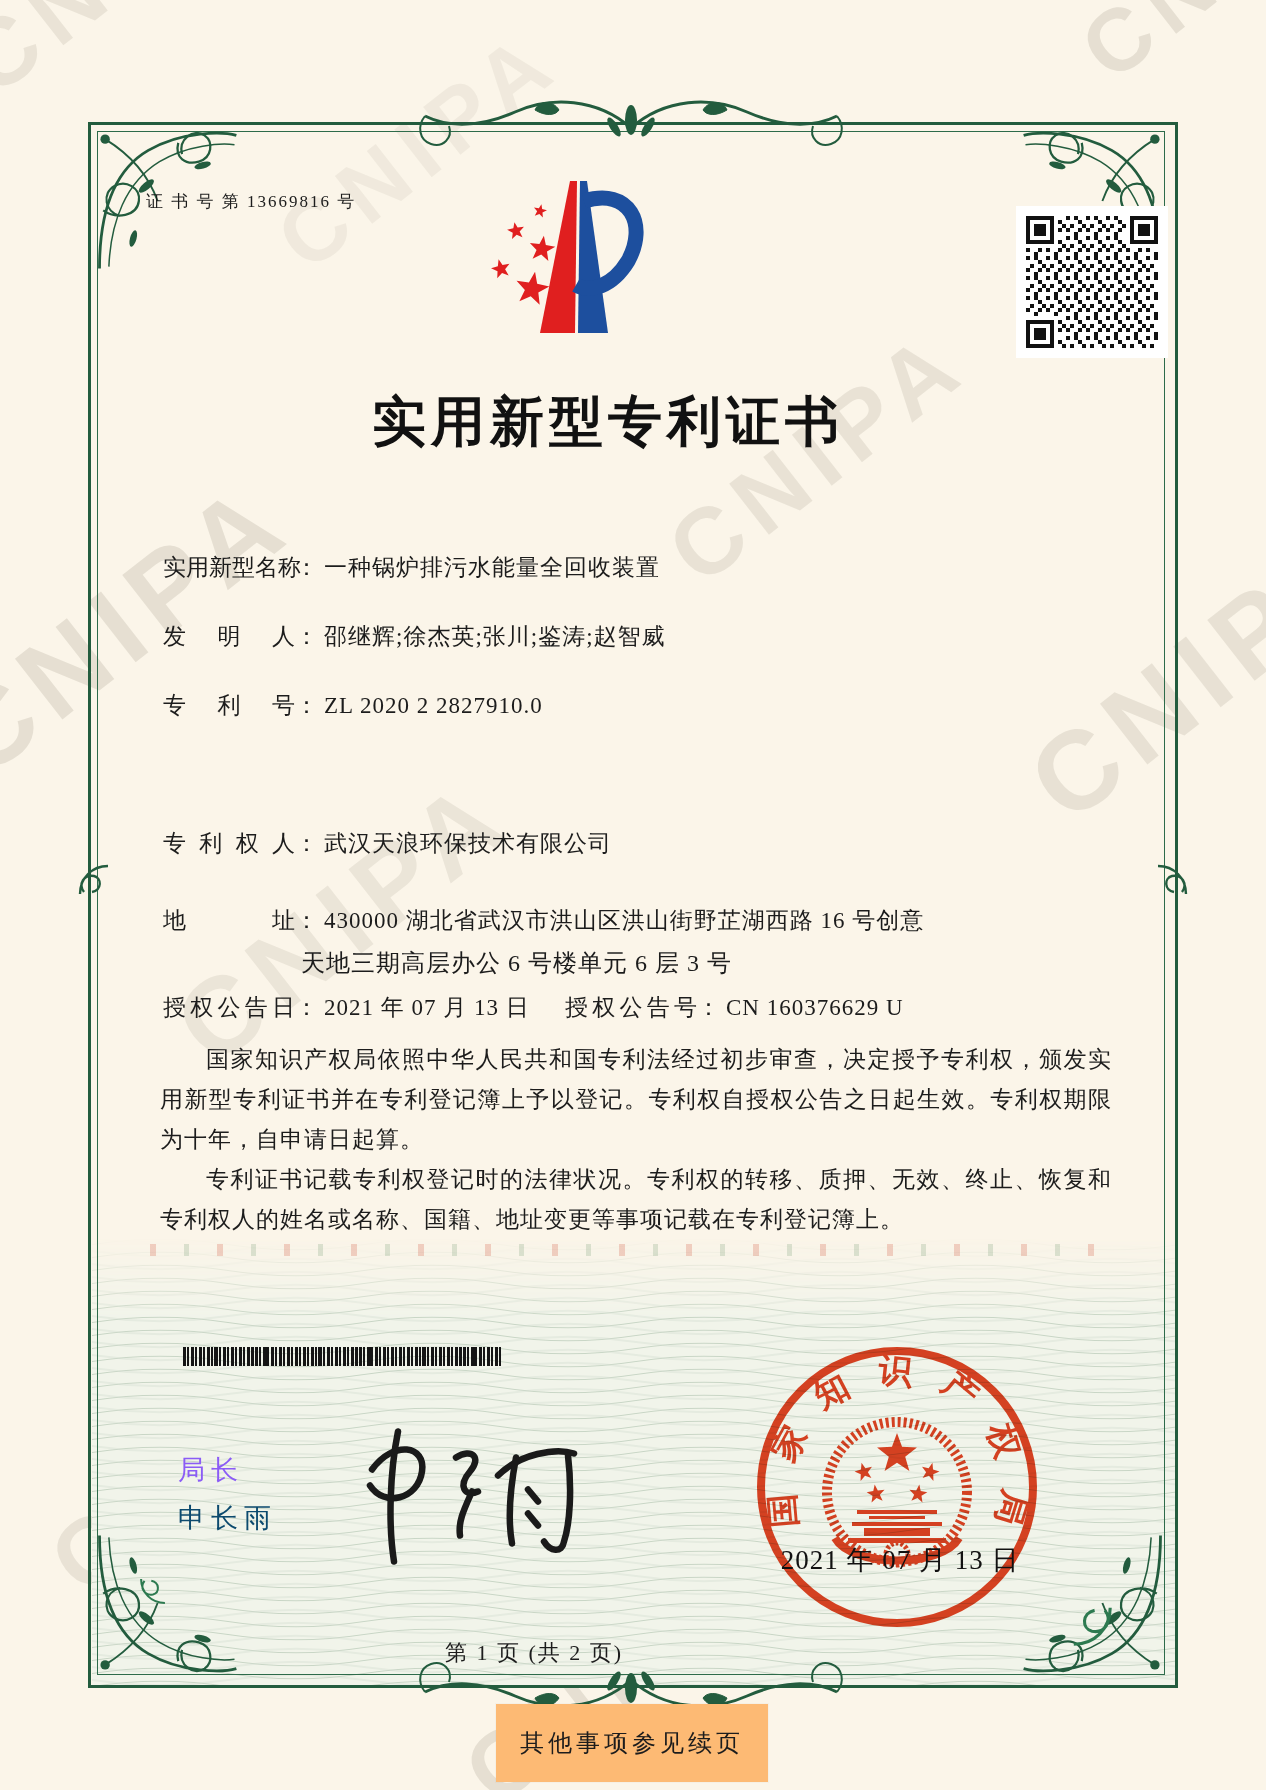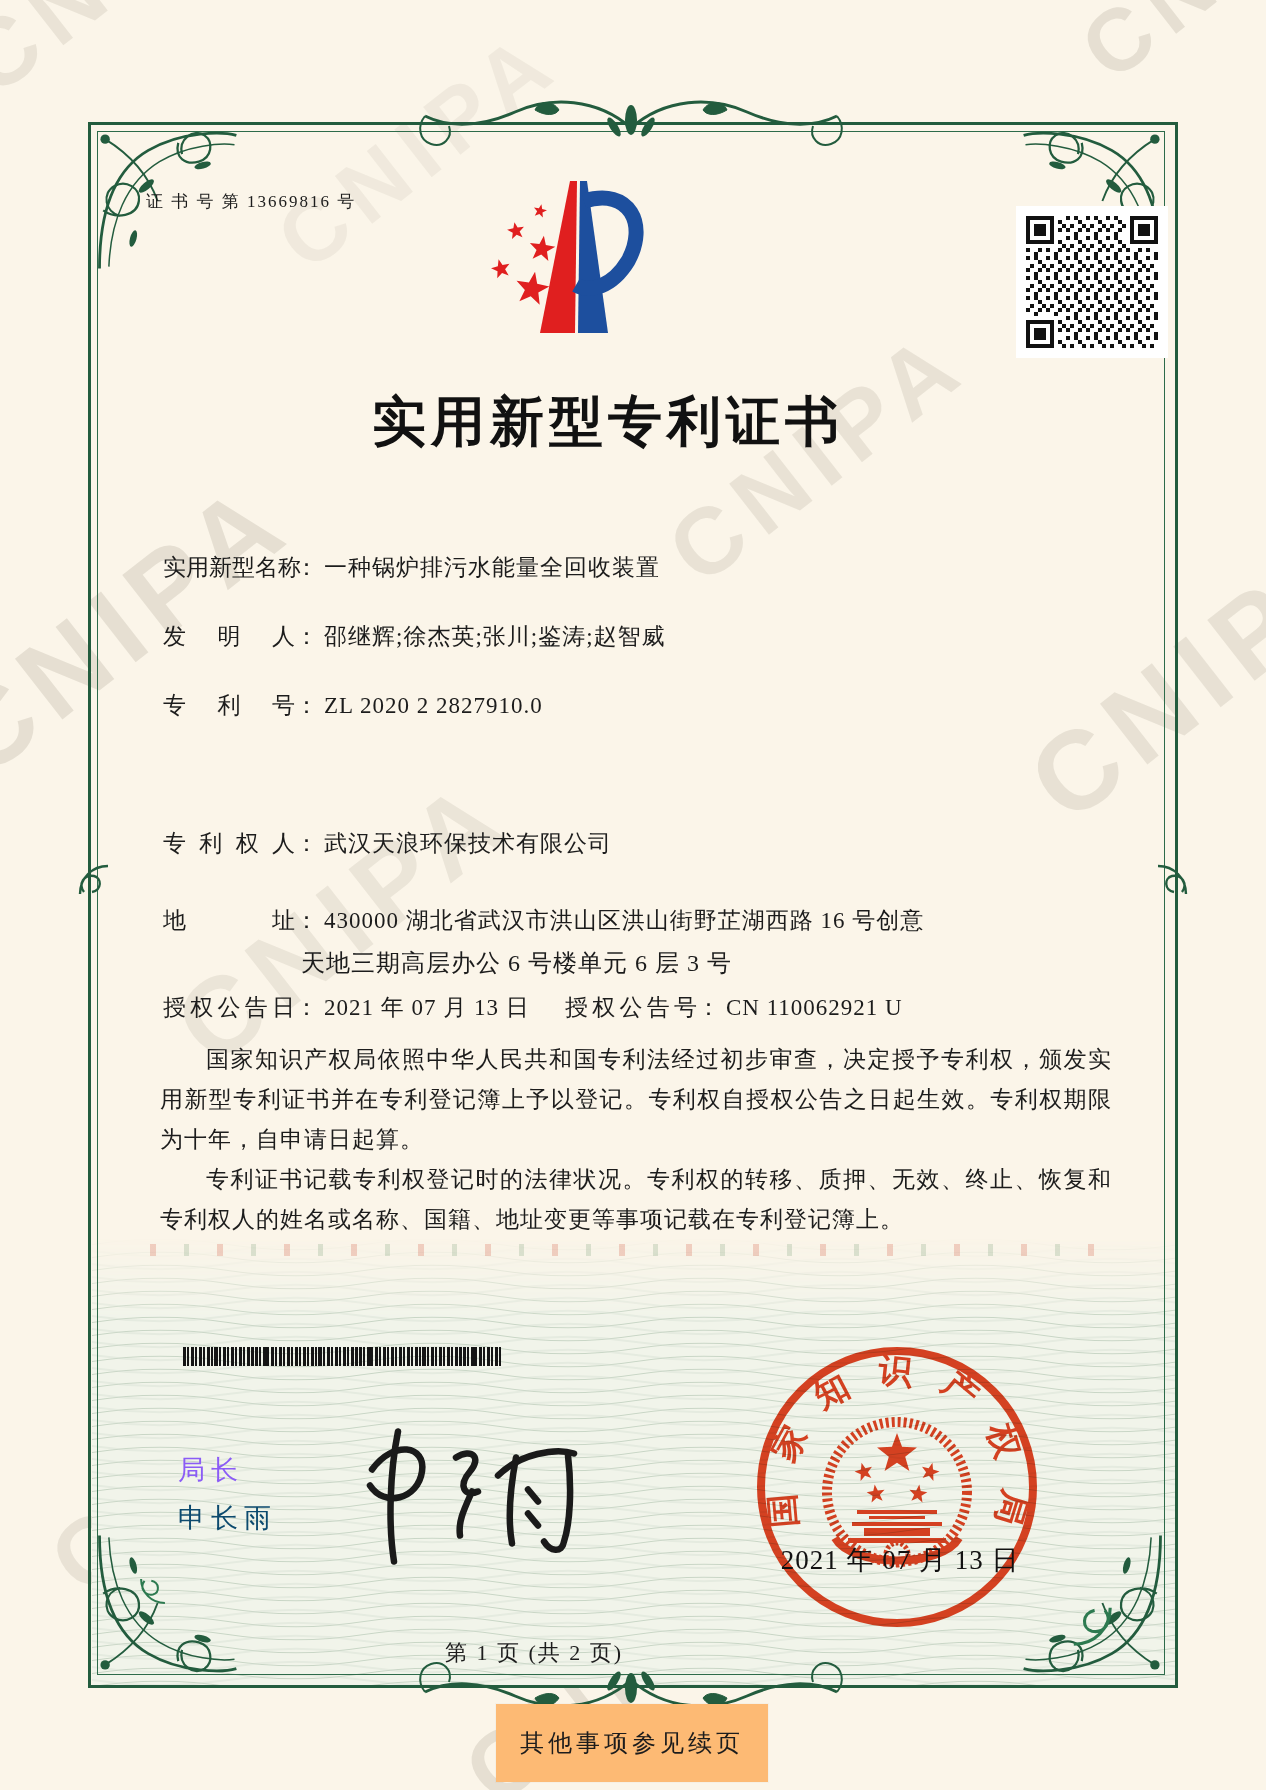--- a/index.html
+++ b/index.html
@@ -223,21 +223,21 @@
   </div>
   <div class="frow z2" style="top:905px">
     <span class="flabel">地址</span><span>：</span><span class="fval">430000 湖北省武汉市洪山区洪山街野芷湖西路 16 号创意</span>
   </div>
   <div class="addr2 z2" style="top:947px;left:301px">天地三期高层办公 6 号楼单元 6 层 3 号</div>
   <div class="frow z2" style="top:992px">
     <span>
       <span class="flabel">授权公告日</span><span>：</span><span class="fval">2021 年 07 月 13 日</span>
     </span>
     <span class="fgroup2">
-      <span class="flabel">授权公告号</span><span>：</span><span class="fval">CN 110062921 U</span>
+      <span class="flabel">授权公告号</span><span>：</span><span class="fval">CN 160376629 U</span>
     </span>
   </div>
 
   <div class="paras z2">
     <p>国家知识产权局依照中华人民共和国专利法经过初步审查，决定授予专利权，颁发实用新型专利证书并在专利登记簿上予以登记。专利权自授权公告之日起生效。专利权期限为十年，自申请日起算。</p>
     <p>专利证书记载专利权登记时的法律状况。专利权的转移、质押、无效、终止、恢复和专利权人的姓名或名称、国籍、地址变更等事项记载在专利登记簿上。</p>
   </div>
 
   <div class="barcode z2"></div>
 

